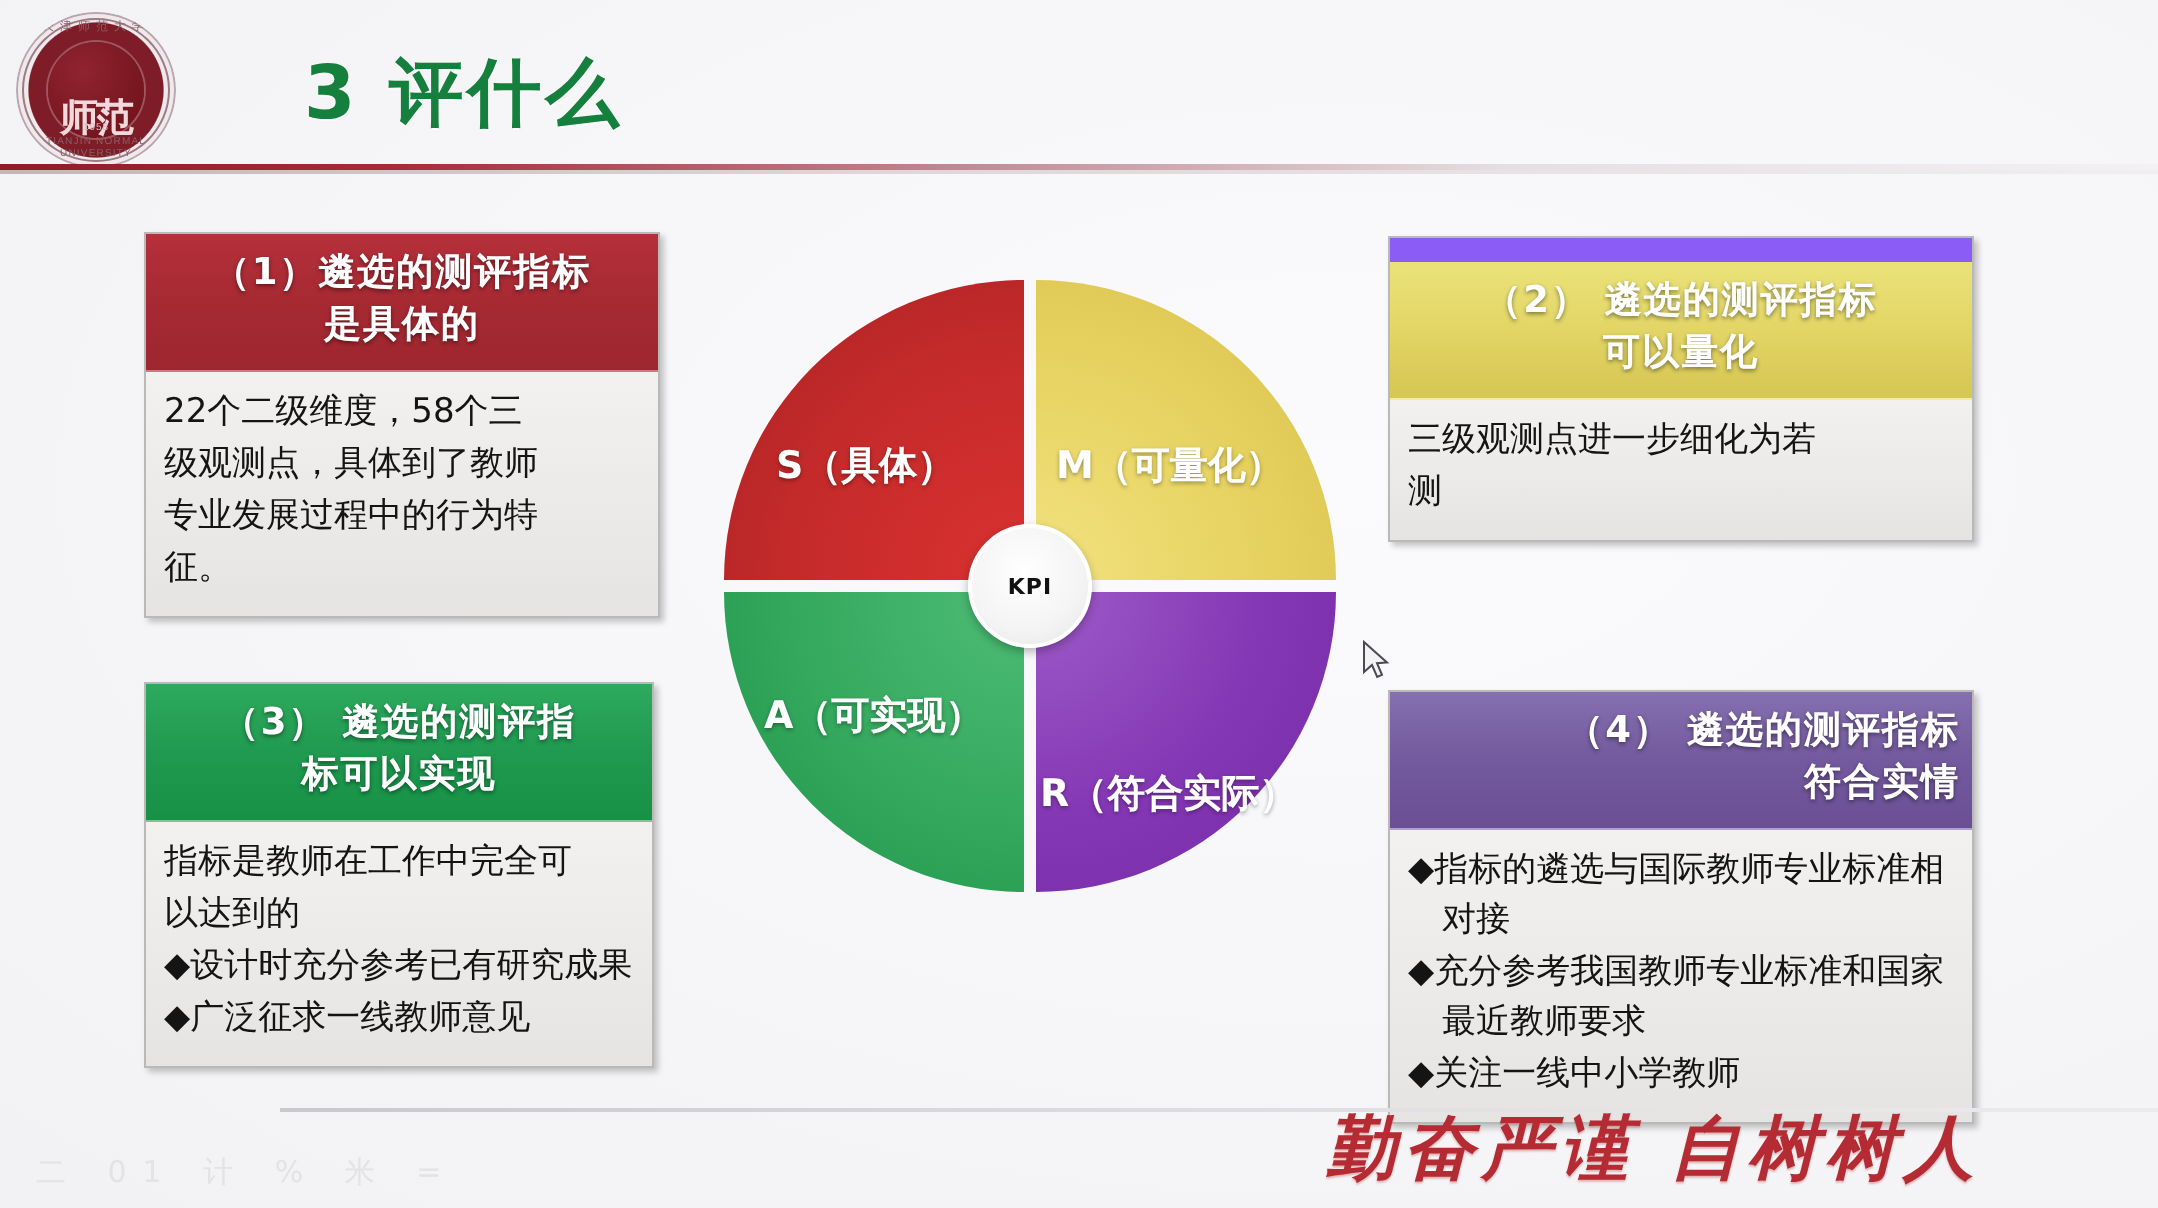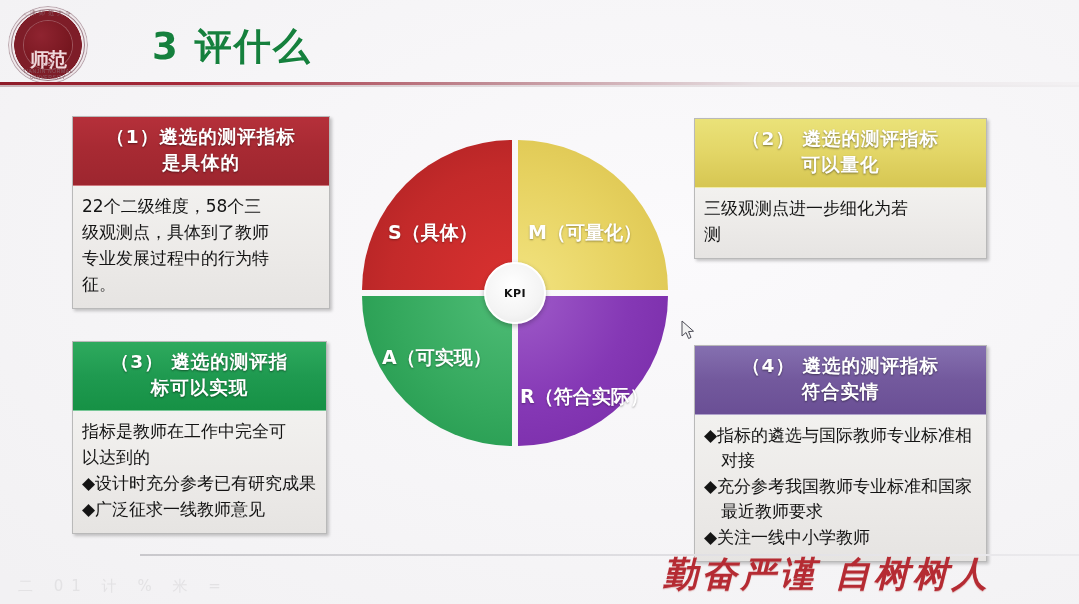--- a/index.html
+++ b/index.html
@@ -89,25 +89,25 @@
     background:linear-gradient(to bottom,#f2f1ef 0%,#eceae8 55%,#e6e4e2 100%);
   }
   .card .bd p{margin:0 0 1px 0;}
   .card .bd .bullet{
     display:block;text-indent:-17px;padding-left:17px;
   }
 
   #card1{left:72px;top:116px;width:258px;}
   #card1 .hd{background:linear-gradient(to bottom,#b5303a 0%,#a82a33 45%,#9d262f 100%);}
   #card2{left:694px;top:118px;width:293px;}
-  #card2 .hd{background:linear-gradient(to bottom,#eae279 0%,#e3d667 48%,#d6c652 100%);}
+  #card2 .hd{background:linear-gradient(to bottom,#eae279 0%,#e3d667 48%,#d6c652 100%);margin-top:12px;}
   #card3{left:72px;top:341px;width:255px;}
   #card3 .hd{background:linear-gradient(to bottom,#2eaa5e 0%,#1f9a50 50%,#169145 100%);}
   #card4{left:694px;top:345px;width:293px;}
-  #card4 .hd{background:linear-gradient(to bottom,#8570b0 0%,#73599d 50%,#6a4f95 100%);}
+  #card4 .hd{background:linear-gradient(to bottom,#8570b0 0%,#73599d 50%,#6a4f95 100%);text-align:right;}
 
   
   .pie{
     position:absolute;left:362px;top:140px;width:306px;height:306px;
   }
   .pie .quad{
     position:absolute;width:150px;height:150px;
     box-sizing:border-box;
   }
   .q-s{left:0;top:0;border-radius:150px 0 0 0;

